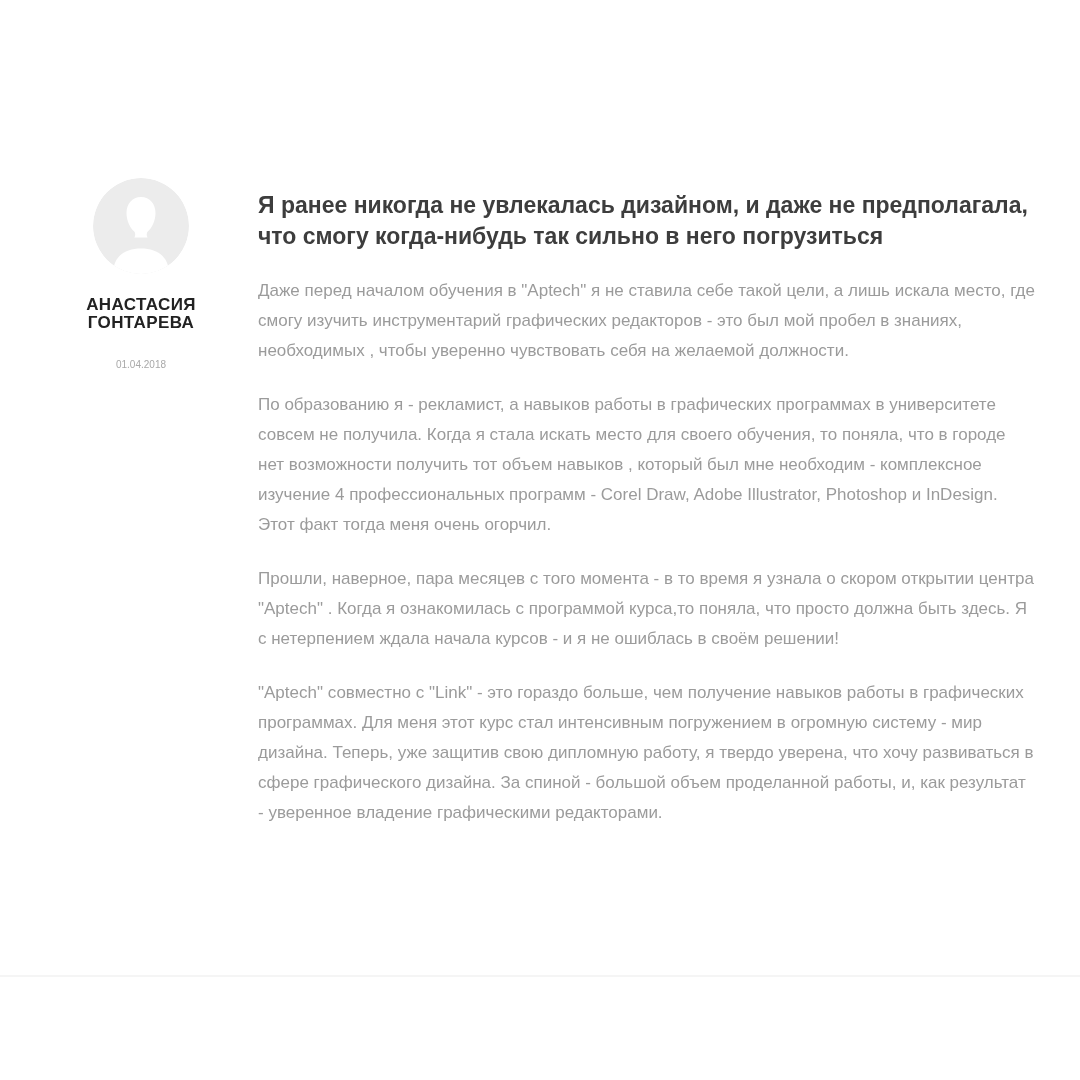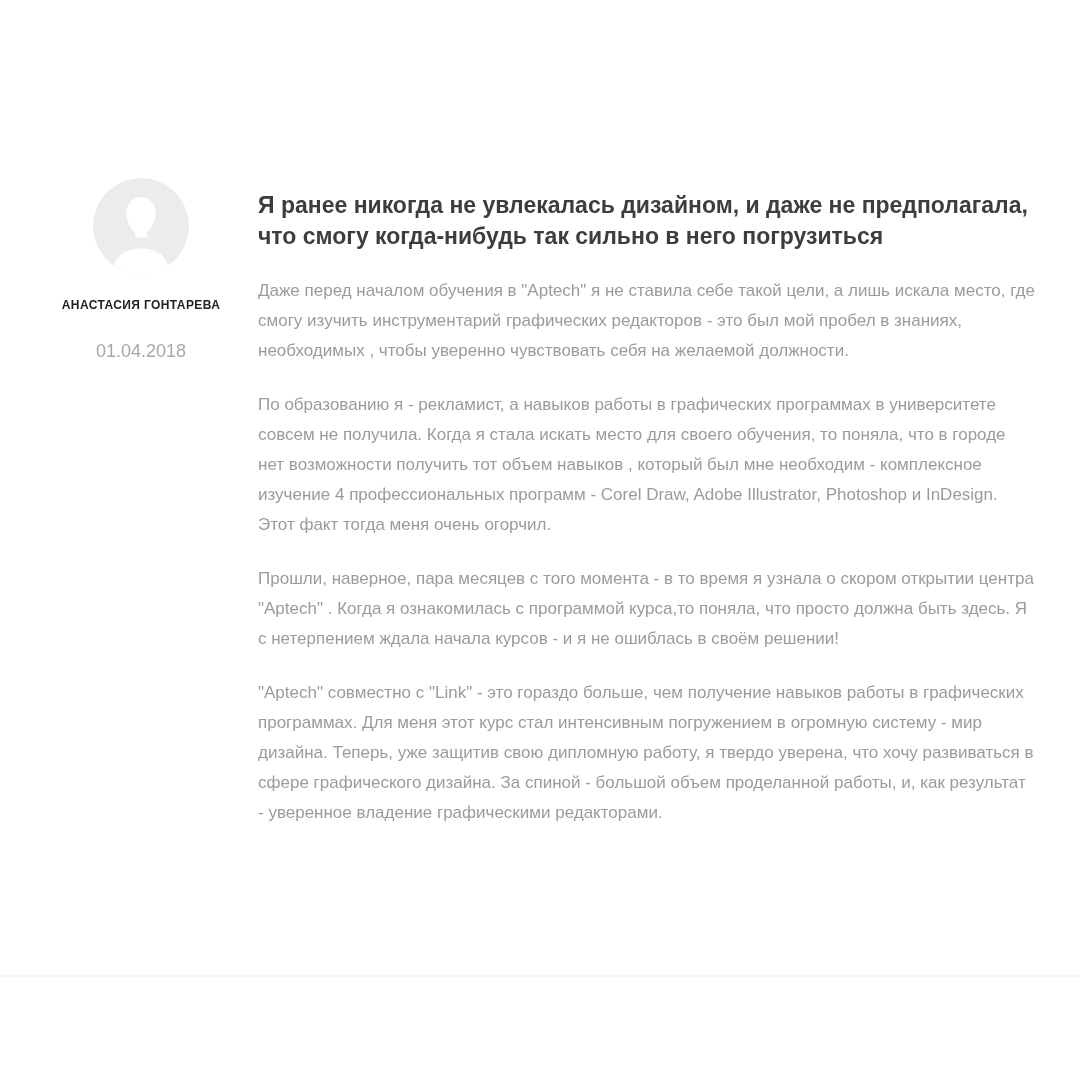--- a/index.html
+++ b/index.html
@@ -23,30 +23,30 @@
     text-align: center;
   }
   .avatar {
     width: 96px; height: 96px;
     margin: 0 auto;
     border-radius: 50%;
     overflow: hidden;
   }
   .author-name {
     margin-top: 22px;
-    font-size: 12px;
+    font-size: 17px;
     font-weight: bold;
     letter-spacing: 0.4px;
     color: #222222;
     text-transform: uppercase;
     line-height: 18px;
   }
   .review-date {
     margin-top: 27px;
-    font-size: 18px;
+    font-size: 10px;
     color: #a8a8a8;
   }
   .review-col {
     margin-left: 21px;
     width: 777px;
     flex: 1 1 auto;
   }
   .review-title {
     margin-top: 12px;
     font-size: 23px;

